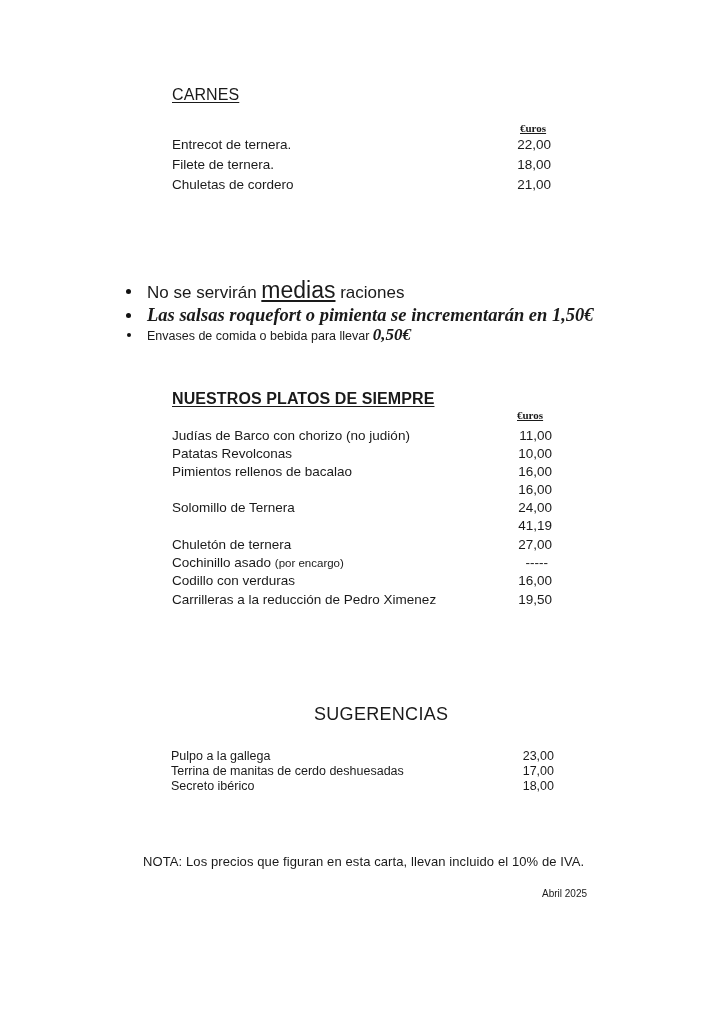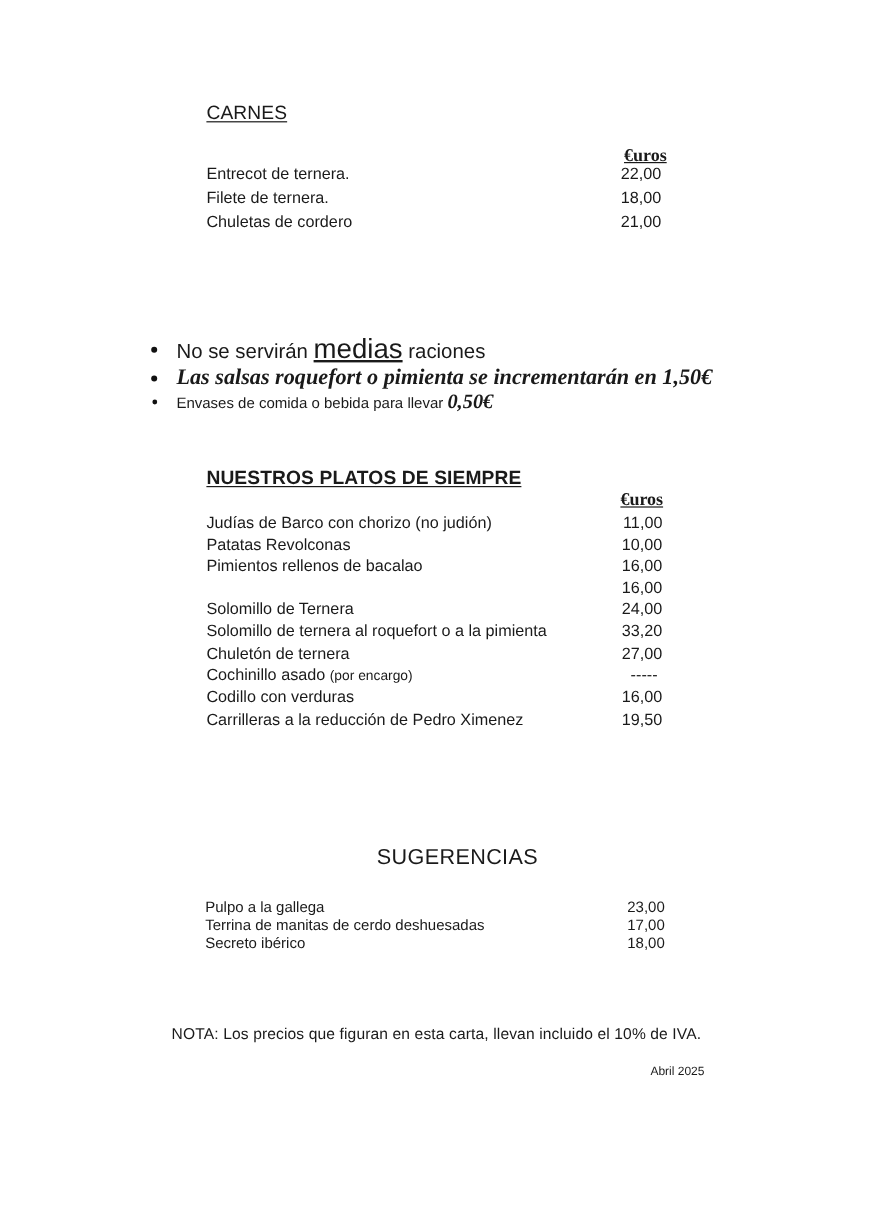--- a/index.html
+++ b/index.html
@@ -18,21 +18,21 @@
     .abs { position: absolute; white-space: nowrap; }
     .section-title {
       font-size: 16px;
       text-decoration: underline;
       text-underline-offset: 2px;
       letter-spacing: 0.1px;
     }
     .euros-label {
       font-family: "Liberation Serif", serif;
       font-weight: bold;
-      font-size: 15px;
+      font-size: 11px;
       text-decoration: underline;
     }
     .item-row {
       position: absolute;
       left: 172px;
       width: 380px;
       height: 18px;
       font-size: 13.5px;
       line-height: 18px;
     }
@@ -120,22 +120,21 @@
   <span class="price">16,00</span>
 </div>
 <div class="item-row" style="top:481px;">
   <span class="price">16,00</span>
 </div>
 <div class="item-row" style="top:499px;">
   <span class="name">Solomillo de Ternera</span>
   <span class="price">24,00</span>
 </div>
 <div class="item-row" style="top:517px;">
-  <span class="name">Solomillo de ternera al roquefort o a la pimienta</span>
-  <span class="price">33,20</span>
+  <span class="price">41,19</span>
 </div>
 <div class="item-row" style="top:536px;">
   <span class="name">Chuletón de ternera</span>
   <span class="price">27,00</span>
 </div>
 <div class="item-row" style="top:554px;">
   <span class="name"><span>Cochinillo asado </span><span class="note">(por encargo)</span></span>
   <span class="price" style="right:4px;">-----</span>
 </div>
 <div class="item-row" style="top:572px;">

